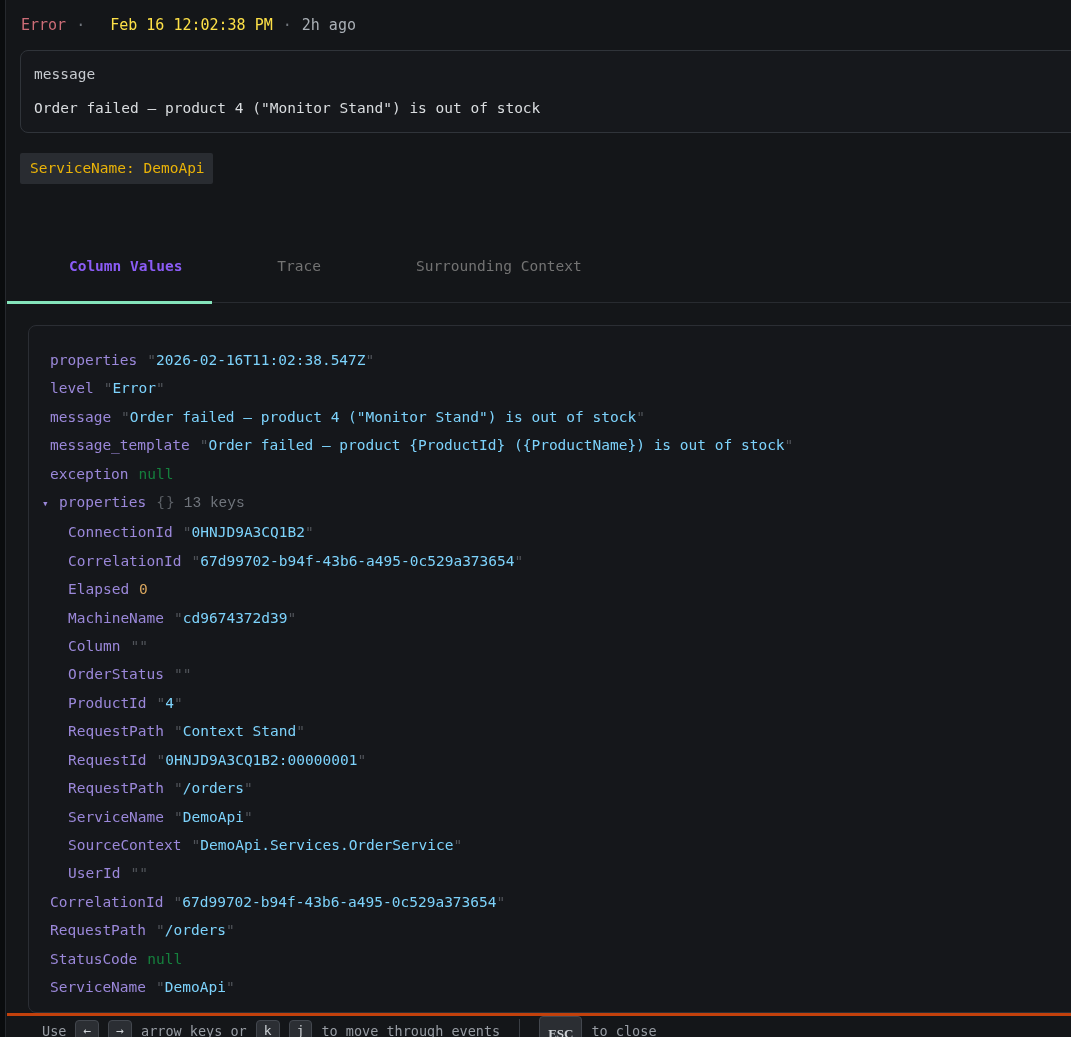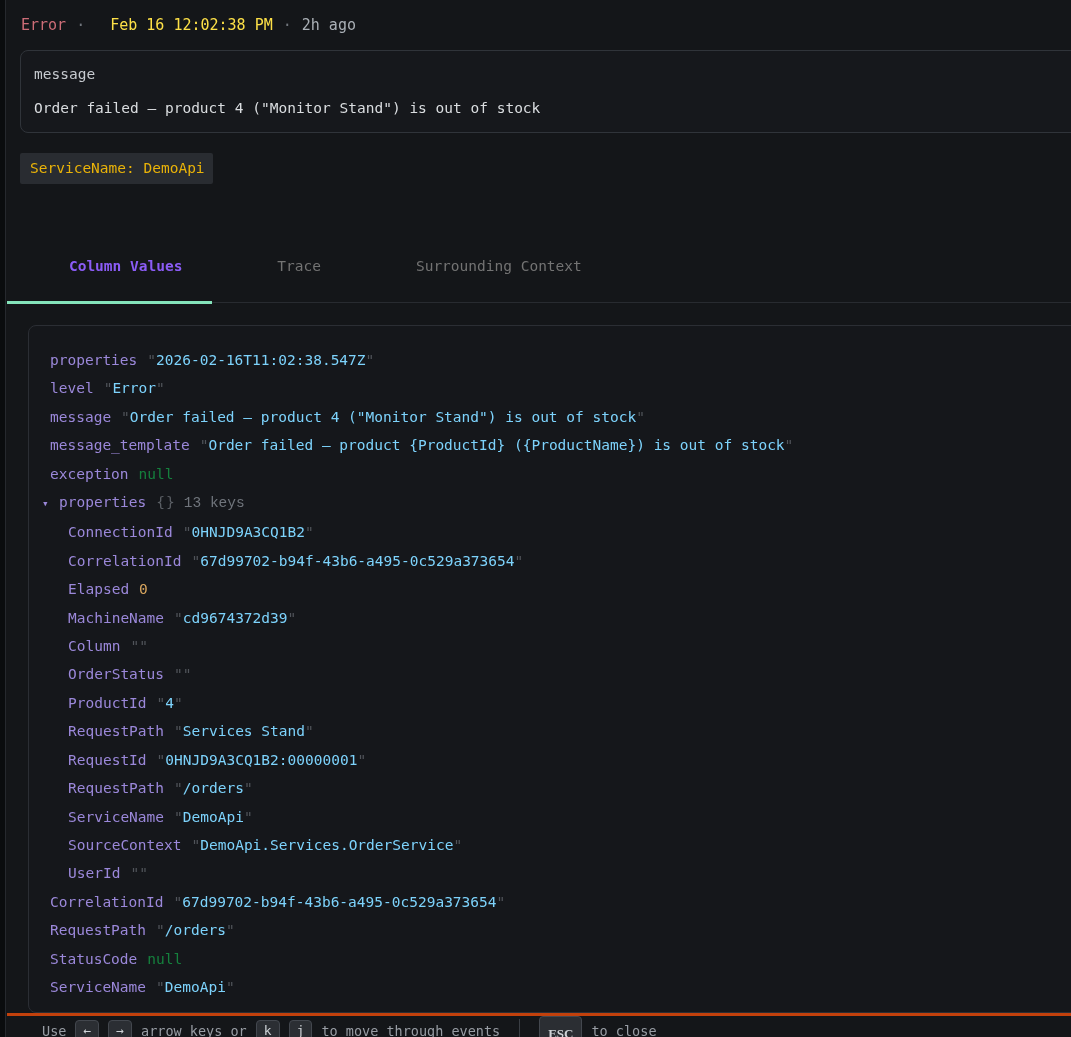--- a/index.html
+++ b/index.html
@@ -133,21 +133,21 @@
         <div class="prop-row indent-0"><span class="prop-key">message_template</span><span><span class="q">"</span><span class="v-string">Order failed — product {ProductId} ({ProductName}) is out of stock</span><span class="q">"</span></span></div>
         <div class="prop-row indent-0"><span class="prop-key">exception</span><span><span class="v-null">null</span></span></div>
         <div class="prop-row indent-0 has-caret"><span class="caret">▾</span><span class="prop-key">properties</span><span><span class="meta-icon">{}</span><span class="meta-text">13 keys</span></span></div>
         <div class="prop-row indent-1"><span class="prop-key">ConnectionId</span><span><span class="q">"</span><span class="v-string">0HNJD9A3CQ1B2</span><span class="q">"</span></span></div>
         <div class="prop-row indent-1"><span class="prop-key">CorrelationId</span><span><span class="q">"</span><span class="v-string">67d99702-b94f-43b6-a495-0c529a373654</span><span class="q">"</span></span></div>
         <div class="prop-row indent-1"><span class="prop-key">Elapsed</span><span><span class="v-number">0</span></span></div>
         <div class="prop-row indent-1"><span class="prop-key">MachineName</span><span><span class="q">"</span><span class="v-string">cd9674372d39</span><span class="q">"</span></span></div>
         <div class="prop-row indent-1"><span class="prop-key">Column</span><span><span class="q">"</span><span class="v-string"></span><span class="q">"</span></span></div>
         <div class="prop-row indent-1"><span class="prop-key">OrderStatus</span><span><span class="q">"</span><span class="v-string"></span><span class="q">"</span></span></div>
         <div class="prop-row indent-1"><span class="prop-key">ProductId</span><span><span class="q">"</span><span class="v-string">4</span><span class="q">"</span></span></div>
-        <div class="prop-row indent-1"><span class="prop-key">RequestPath</span><span><span class="q">"</span><span class="v-string">Services Stand</span><span class="q">"</span></span></div>
+        <div class="prop-row indent-1"><span class="prop-key">RequestPath</span><span><span class="q">"</span><span class="v-string">Context Stand</span><span class="q">"</span></span></div>
         <div class="prop-row indent-1"><span class="prop-key">RequestId</span><span><span class="q">"</span><span class="v-string">0HNJD9A3CQ1B2:00000001</span><span class="q">"</span></span></div>
         <div class="prop-row indent-1"><span class="prop-key">RequestPath</span><span><span class="q">"</span><span class="v-string">/orders</span><span class="q">"</span></span></div>
         <div class="prop-row indent-1"><span class="prop-key">ServiceName</span><span><span class="q">"</span><span class="v-string">DemoApi</span><span class="q">"</span></span></div>
         <div class="prop-row indent-1"><span class="prop-key">SourceContext</span><span><span class="q">"</span><span class="v-string">DemoApi.Services.OrderService</span><span class="q">"</span></span></div>
         <div class="prop-row indent-1"><span class="prop-key">UserId</span><span><span class="q">"</span><span class="v-string"></span><span class="q">"</span></span></div>
         <div class="prop-row indent-0"><span class="prop-key">CorrelationId</span><span><span class="q">"</span><span class="v-string">67d99702-b94f-43b6-a495-0c529a373654</span><span class="q">"</span></span></div>
         <div class="prop-row indent-0"><span class="prop-key">RequestPath</span><span><span class="q">"</span><span class="v-string">/orders</span><span class="q">"</span></span></div>
         <div class="prop-row indent-0"><span class="prop-key">StatusCode</span><span><span class="v-null">null</span></span></div>
         <div class="prop-row indent-0"><span class="prop-key">ServiceName</span><span><span class="q">"</span><span class="v-string">DemoApi</span><span class="q">"</span></span></div>
       </div>

